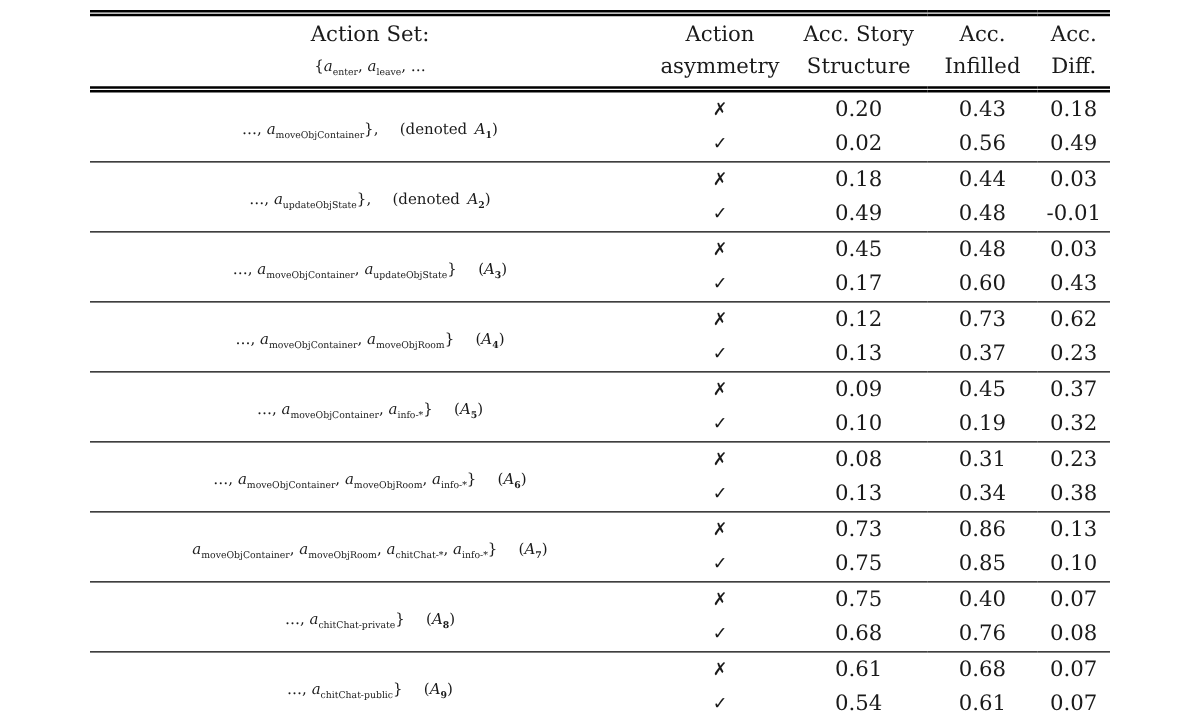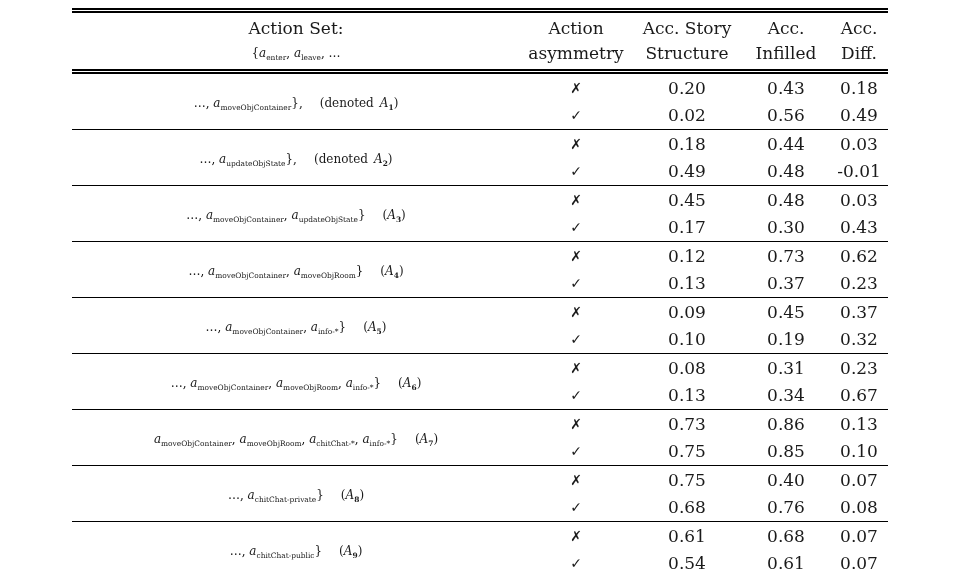--- a/index.html
+++ b/index.html
@@ -114,21 +114,21 @@
           <td>
             <div class="subline mark">✗</div>
             <div class="subline mark">✓</div>
           </td>
           <td>
             <div class="subline">0.45</div>
             <div class="subline">0.17</div>
           </td>
           <td>
             <div class="subline">0.48</div>
-            <div class="subline">0.30</div>
+            <div class="subline">0.60</div>
           </td>
           <td>
             <div class="subline">0.03</div>
             <div class="subline">0.43</div>
           </td>
         </tr>
         <tr>
           <td><span class="expr"><span>…, </span><i>a</i><sub>moveObjContainer</sub><span>, </span><i>a</i><sub>moveObjRoom</sub><span>}</span><span class="denote"><span>(</span><span class="set-a">A</span><sub class="set-idx">4</sub><span>)</span></span></span></td>
           <td>
             <div class="subline mark">✗</div>
@@ -175,21 +175,21 @@
           <td>
             <div class="subline">0.08</div>
             <div class="subline">0.13</div>
           </td>
           <td>
             <div class="subline">0.31</div>
             <div class="subline">0.34</div>
           </td>
           <td>
             <div class="subline">0.23</div>
-            <div class="subline">0.67</div>
+            <div class="subline">0.38</div>
           </td>
         </tr>
         <tr>
           <td><span class="expr"><i>a</i><sub>moveObjContainer</sub><span>, </span><i>a</i><sub>moveObjRoom</sub><span>, </span><i>a</i><sub>chitChat-*</sub><span>, </span><i>a</i><sub>info-*</sub><span>}</span><span class="denote"><span>(</span><span class="set-a">A</span><sub class="set-idx">7</sub><span>)</span></span></span></td>
           <td>
             <div class="subline mark">✗</div>
             <div class="subline mark">✓</div>
           </td>
           <td>
             <div class="subline">0.73</div>

